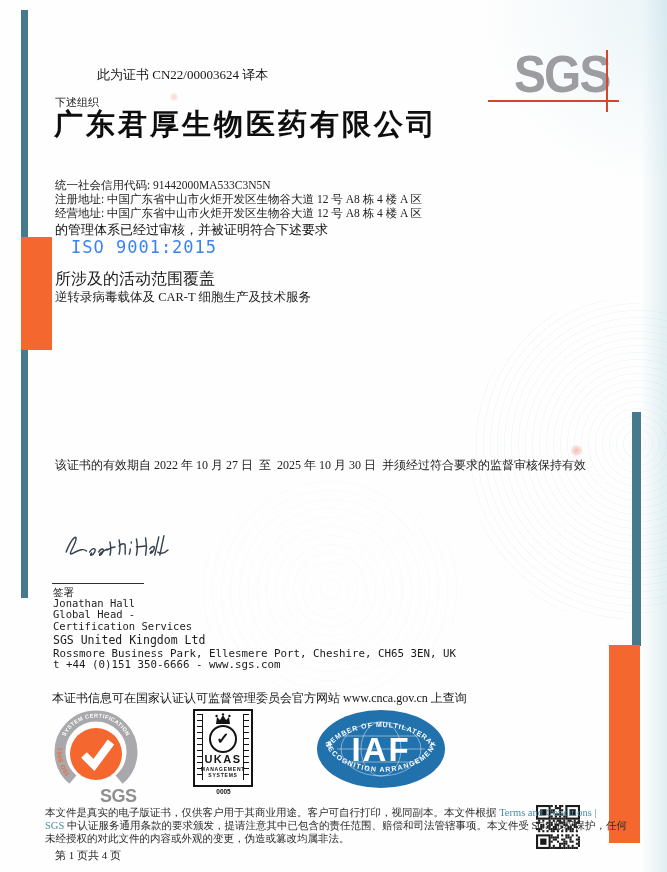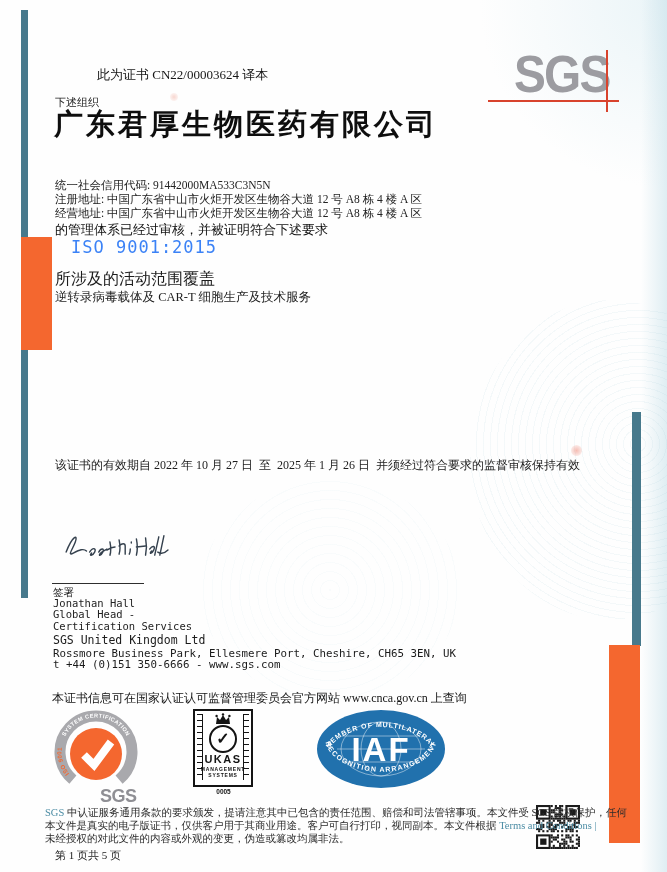--- a/index.html
+++ b/index.html
@@ -105,21 +105,21 @@
     <div class="nowrap">注册地址: 中国广东省中山市火炬开发区生物谷大道 12 号 A8 栋 4 楼 A 区</div>
     <div class="nowrap">经营地址: 中国广东省中山市火炬开发区生物谷大道 12 号 A8 栋 4 楼 A 区</div>
   </div>
 
   <div class="abs audit-statement nowrap">的管理体系已经过审核，并被证明符合下述要求</div>
   <div class="abs standard mono nowrap">ISO 9001:2015</div>
   <div class="abs scope-heading nowrap">所涉及的活动范围覆盖</div>
   <div class="abs scope-text nowrap">逆转录病毒载体及 CAR-T 细胞生产及技术服务</div>
 
   <div class="abs validity">
-    <div class="nowrap pre">该证书的有效期自 2022 年 10 月 27 日  至  2025 年 1 月 26 日  并须经过符合要求的监督审核保持有效</div>
+    <div class="nowrap pre">该证书的有效期自 2022 年 10 月 27 日  至  2025 年 10 月 30 日  并须经过符合要求的监督审核保持有效</div>
   </div>
 
   <svg class="abs sig-svg" width="112" height="38" viewBox="0 0 110 36">
     <path d="M8 24 C14 8 20 6 17 14 C14 22 9 28 15 25 C21 22 25 20 28 23 M31 24 C34 19 38 20 36 24 C34 28 30 28 33 25 M40 24 C42 20 46 20 44 24 C42 28 39 28 42 25 C44 23 46 22 48 21 M51 14 C52 19 52 24 51 27 M48 22 C51 20 54 19 56 19 M60 12 C61 17 61 23 60 26 M60 18 C63 15 66 15 66 18 L66 26 M70 26 C71 24 71 22 71 21 M72 15 L72 14 M77 11 C78 16 78 23 77 27 M86 10 C87 15 87 22 86 27 M77 19 L86 18 M90 21 C93 17 96 18 94 22 C92 26 89 26 92 23 M99 9 L95 27 M104 8 L100 27 M98 24 C101 26 105 25 108 22" fill="none" stroke="#35414e" stroke-width="1.4" stroke-linecap="round"></path>
   </svg>
 
   <div class="abs sig-rule"></div>
   <div class="abs sig-label nowrap">签署</div>
   <div class="abs sig-name-block mono">
     <div class="nowrap">Jonathan Hall</div>
@@ -347,20 +347,20 @@
         <rect x="28" y="40" width="2" height="2"></rect>
         <rect x="30" y="40" width="2" height="2"></rect>
         <rect x="32" y="40" width="2" height="2"></rect>
         <rect x="34" y="40" width="2" height="2"></rect>
         <rect x="36" y="40" width="2" height="2"></rect>
         <rect x="38" y="40" width="2" height="2"></rect>
       </g>
   </svg>
 
   <div class="abs fineprint">
+    <div class="nowrap"><span>本文件是真实的电子版证书，仅供客户用于其商业用途。客户可自行打印，视同副本。本文件根据 </span><span class="lnk">Terms and Conditions |</span></div>
     <div class="nowrap"><span class="lnk">SGS</span><span> 中认证服务通用条款的要求颁发，提请注意其中已包含的责任范围、赔偿和司法管辖事项。本文件受 SGS 版权保护，任何</span></div>
-    <div class="nowrap"><span>本文件是真实的电子版证书，仅供客户用于其商业用途。客户可自行打印，视同副本。本文件根据 </span><span class="lnk">Terms and Conditions |</span></div>
     <div class="nowrap">未经授权的对此文件的内容或外观的变更，伪造或篡改均属非法。</div>
   </div>
 
-  <div class="abs page-info nowrap">第 1 页共 5 页</div>
+  <div class="abs page-info nowrap">第 1 页共 4 页</div>
 
 </div>
 
 </body></html>

